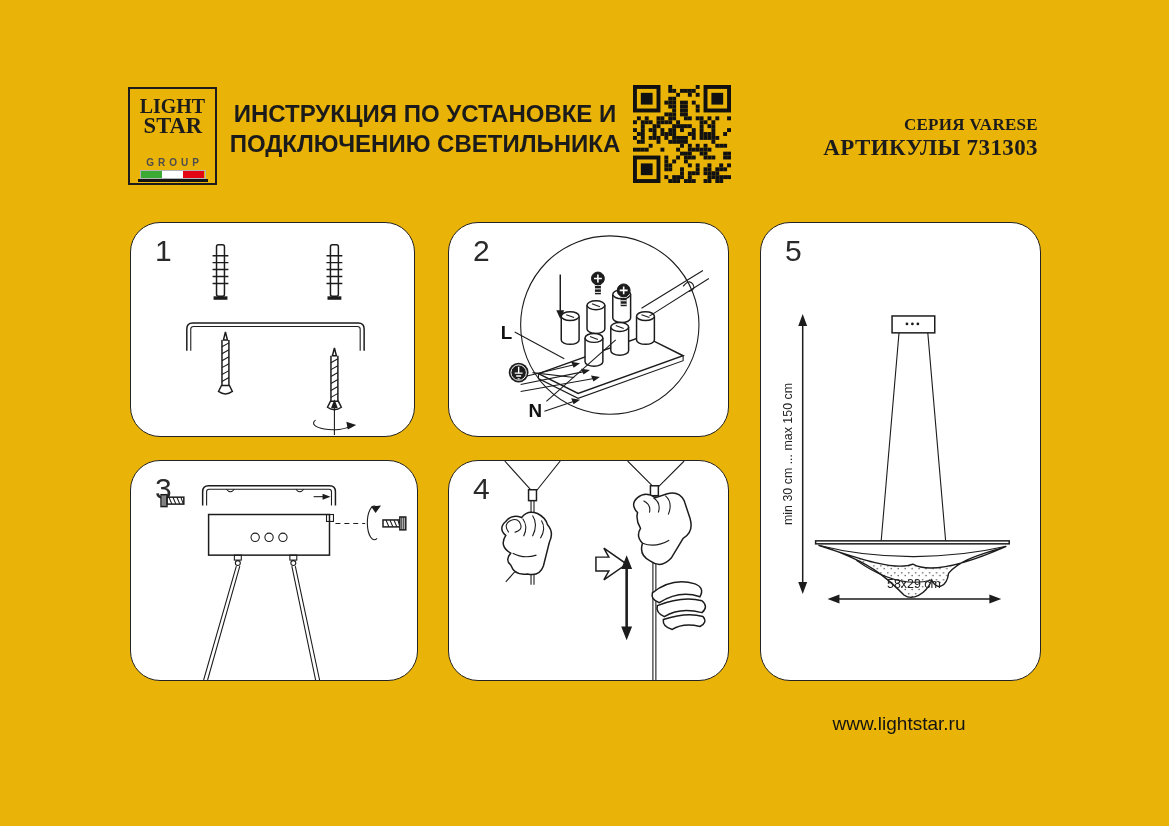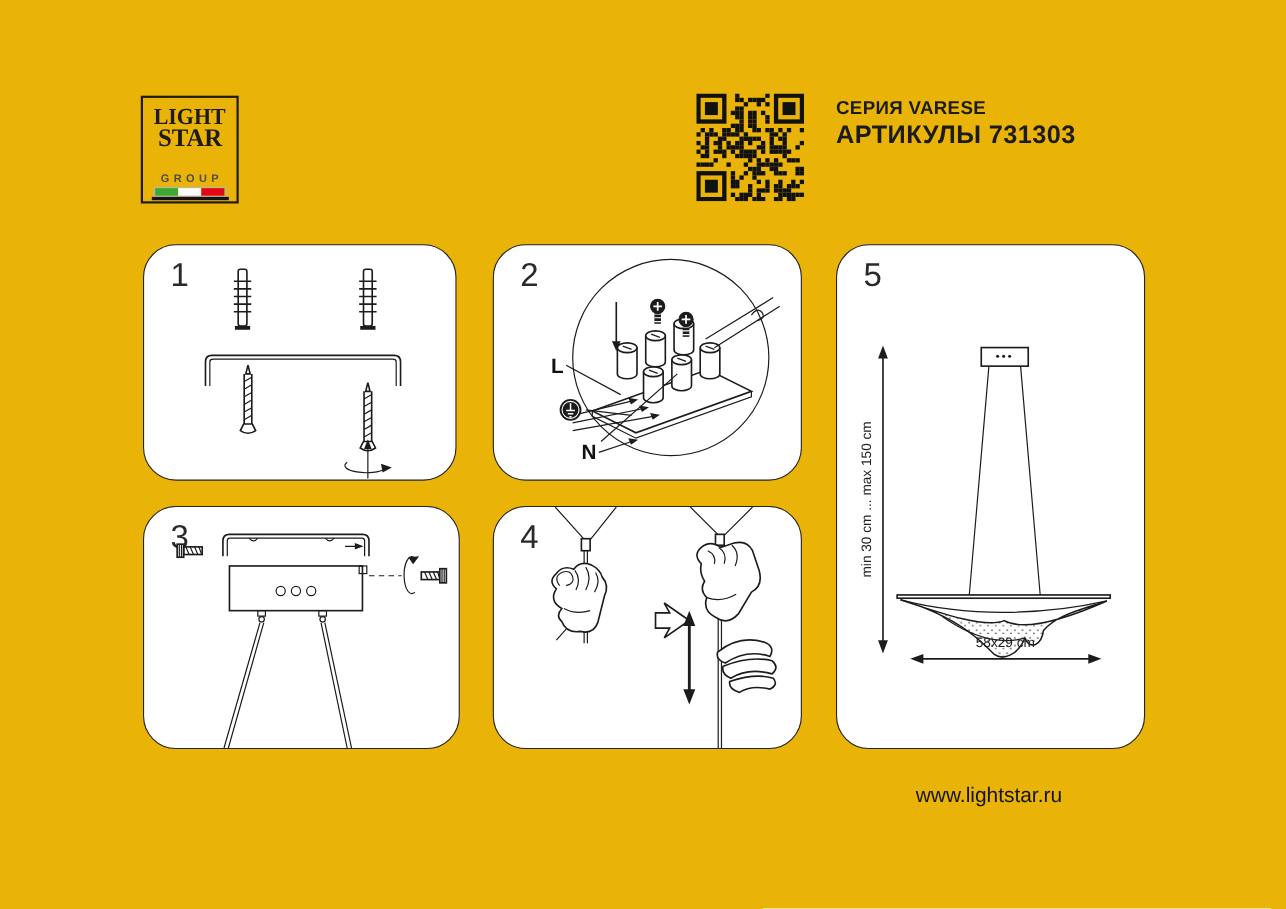--- a/index.html
+++ b/index.html
@@ -15,21 +15,21 @@
   .flag{margin-top:3px;width:64px;height:7px;display:flex;outline:1px solid #b5b5b5;}
   .flag i{flex:1;}
   .flag-underline{width:70px;height:2.5px;background:#141414;margin-top:1.5px;}
 
   .title{position:absolute;left:215px;top:99px;width:420px;text-align:center;
          font-size:24px;font-weight:bold;line-height:30px;color:#1b1b1b;}
 
   .qr{position:absolute;left:633px;top:85px;width:98px;height:98px;}
   .qr svg{width:100%;height:100%;}
 
-  .series{position:absolute;left:760px;top:89px;width:278px;text-align:left;}
+  .series{position:absolute;left:760px;top:115px;width:278px;text-align:right;font-family:Liberation Serif, serif;}
   .series-name{font-size:17px;font-weight:bold;letter-spacing:.3px;}
   .series-sku{font-size:23px;font-weight:bold;margin-top:0;letter-spacing:.4px;}
 
   
   .panel{position:absolute;border:1.6px solid #232323;border-radius:30px;background:#fff;box-sizing:border-box;}
   .panel .num{position:absolute;left:24px;top:13px;font-size:30px;color:#2a2a2a;line-height:1;}
   .panel svg.illu{position:absolute;left:0;top:0;width:100%;height:100%;}
   #p1{left:130px;top:222px;width:285px;height:215px;}
   #p2{left:448px;top:222px;width:281px;height:215px;}
   #p3{left:130px;top:460px;width:288px;height:221px;}
@@ -57,20 +57,24 @@
     <div class="logo-star">STAR</div>
     <div class="logo-group">GROUP</div>
     <div class="flag">
       <i style="background:#3aaa35"></i>
         <i style="background:#ffffff"></i>
         <i style="background:#e30613"></i>
     </div>
     <div class="flag-underline"></div>
   </div>
 
+  <div class="title">
+    <div>ИНСТРУКЦИЯ ПО УСТАНОВКЕ И</div>
+    <div>ПОДКЛЮЧЕНИЮ СВЕТИЛЬНИКА</div>
+  </div>
 
   <div class="qr">
     <svg viewBox="0 0 100 100" fill="#111">
         <rect x="36" y="0" width="4" height="4"></rect>
         <rect x="64" y="0" width="4" height="4"></rect>
         <rect x="36" y="4" width="4" height="4"></rect>
         <rect x="40" y="4" width="4" height="4"></rect>
         <rect x="48" y="4" width="4" height="4"></rect>
         <rect x="52" y="4" width="4" height="4"></rect>
         <rect x="56" y="4" width="4" height="4"></rect>

